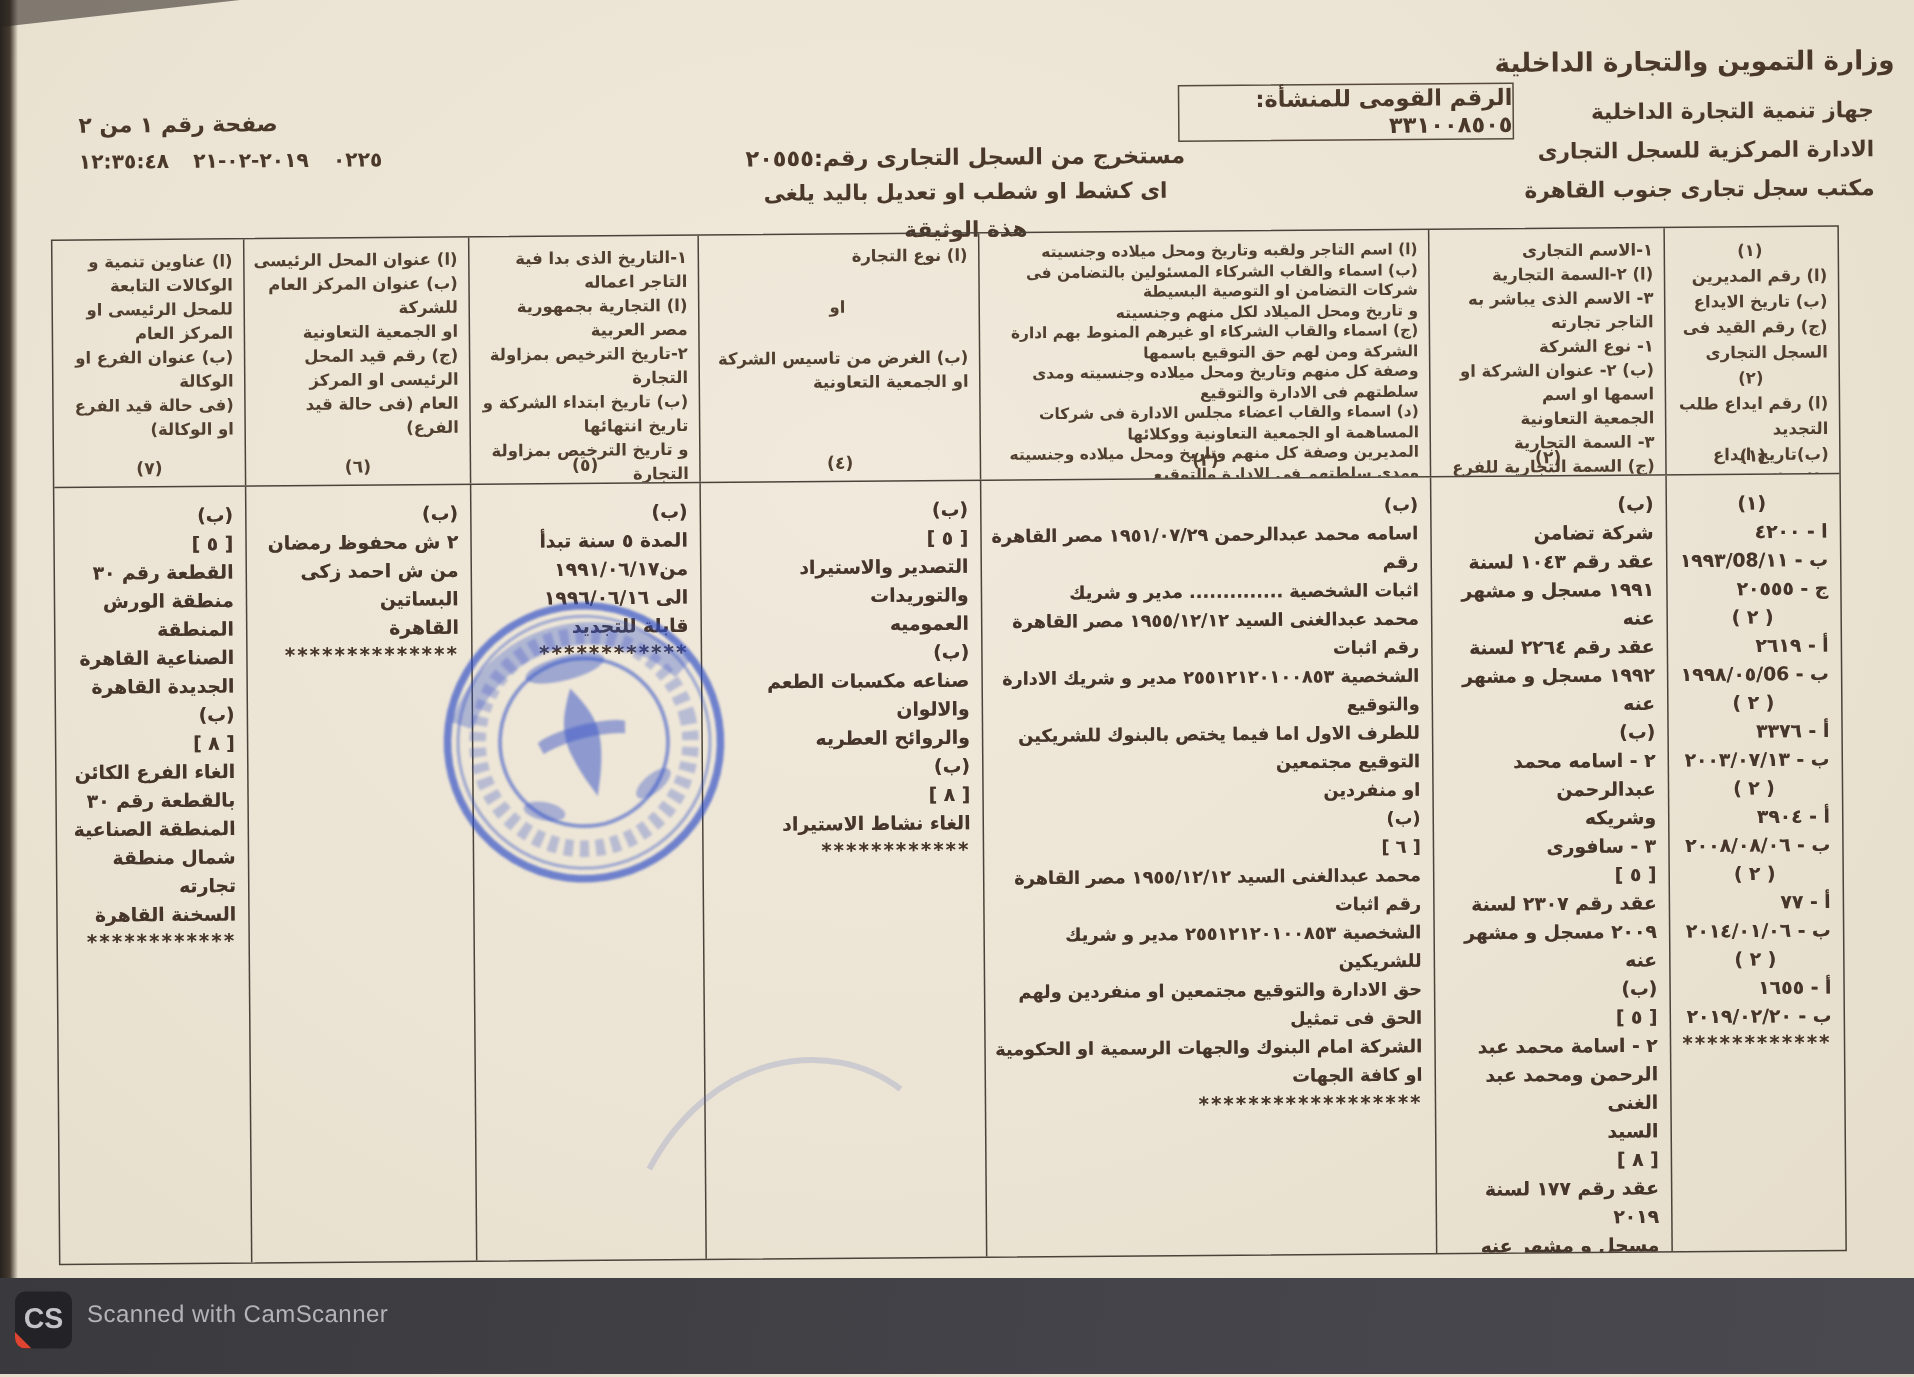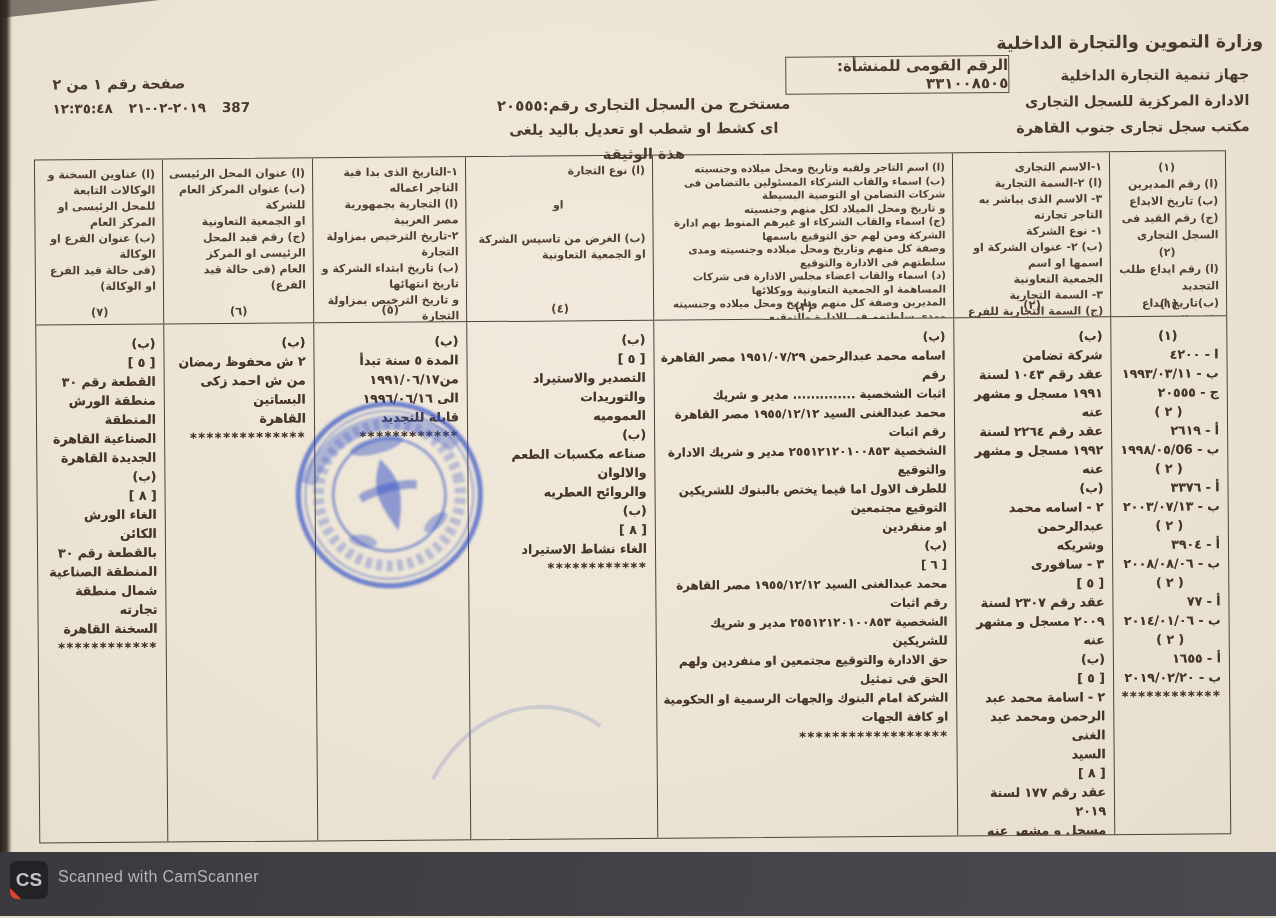--- a/index.html
+++ b/index.html
@@ -89,21 +89,21 @@
     <div class="topmid">
       <div class="l1">مستخرج من السجل التجارى رقم:٢٠٥٥٥</div>
       <div class="l2">اى كشط او شطب او تعديل باليد يلغى هذة الوثيقة</div>
     </div>
 
     <div class="topleft">
       <div class="pg">صفحة رقم ١ من ٢</div>
       <div class="ts">
         <span>١٢:٣٥:٤٨</span>
         <span>٢٠١٩-٠٢-٢١</span>
-        <span>387</span>
+        <span>٠٢٢٥</span>
       </div>
     </div>
 
     <div class="table">
       <div class="trow hdr">
           <div class="cell hcell c1" style="width: 116px;">
             <div class="ln ctr">(١)</div>
             <div class="ln">(ا) رقم المديرين</div>
             <div class="ln">(ب) تاريخ الايداع</div>
             <div class="ln">(ج) رقم القيد فى السجل التجارى</div>
@@ -149,32 +149,32 @@
           </div>
           <div class="cell hcell c6" style="width: 150px;">
             <div class="ln">(ا) عنوان المحل الرئيسى</div>
             <div class="ln">(ب) عنوان المركز العام للشركة</div>
             <div class="ln">او الجمعية التعاونية</div>
             <div class="ln">(ج) رقم قيد المحل الرئيسى او المركز</div>
             <div class="ln">العام (فى حالة قيد الفرع)</div>
             <div class="colnum">(٦)</div>
           </div>
           <div class="cell hcell c7" style="width: 123px;">
-            <div class="ln">(ا) عناوين السخنة و الوكالات التابعة</div>
+            <div class="ln">(ا) عناوين تنمية و الوكالات التابعة</div>
             <div class="ln">للمحل الرئيسى او المركز العام</div>
             <div class="ln">(ب) عنوان الفرع او الوكالة</div>
             <div class="ln">(فى حالة قيد الفرع او الوكالة)</div>
             <div class="colnum">(٧)</div>
           </div>
         </div>
       <div class="trow bod">
           <div class="cell bcell c1" style="width: 116px;">
             <div class="ln ctr">(١)</div>
             <div class="ln">ا - ٤٢٠٠</div>
-            <div class="ln">ب - ١٩٩٣/٠٣/١١</div>
+            <div class="ln">ب - ١٩٩٣/08/١١</div>
             <div class="ln">ج - ٢٠٥٥٥</div>
             <div class="ln ctr">( ٢ )</div>
             <div class="ln">أ - ٢٦١٩</div>
             <div class="ln">ب - ١٩٩٨/٠٥/06</div>
             <div class="ln ctr">( ٢ )</div>
             <div class="ln">أ - ٣٣٧٦</div>
             <div class="ln">ب - ٢٠٠٣/٠٧/١٣</div>
             <div class="ln ctr">( ٢ )</div>
             <div class="ln">أ - ٣٩٠٤</div>
             <div class="ln">ب - ٢٠٠٨/٠٨/٠٦</div>
@@ -254,21 +254,21 @@
           </div>
           <div class="cell bcell c7" style="width: 123px;">
             <div class="ln">(ب)</div>
             <div class="ln">[ ٥ ]</div>
             <div class="ln">القطعة رقم ٣٠</div>
             <div class="ln">منطقة الورش المنطقة</div>
             <div class="ln">الصناعية القاهرة</div>
             <div class="ln">الجديدة القاهرة</div>
             <div class="ln">(ب)</div>
             <div class="ln">[ ٨ ]</div>
-            <div class="ln">الغاء الورش الكائن</div>
+            <div class="ln">الغاء الفرع الكائن</div>
             <div class="ln">بالقطعة رقم ٣٠</div>
             <div class="ln">المنطقة الصناعية</div>
             <div class="ln">شمال منطقة تجارته</div>
             <div class="ln">السخنة القاهرة</div>
             <div class="ln stars">************</div>
           </div>
         </div>
     </div>
 
     <svg class="stamp" viewBox="0 0 202 208" xmlns="http://www.w3.org/2000/svg">

